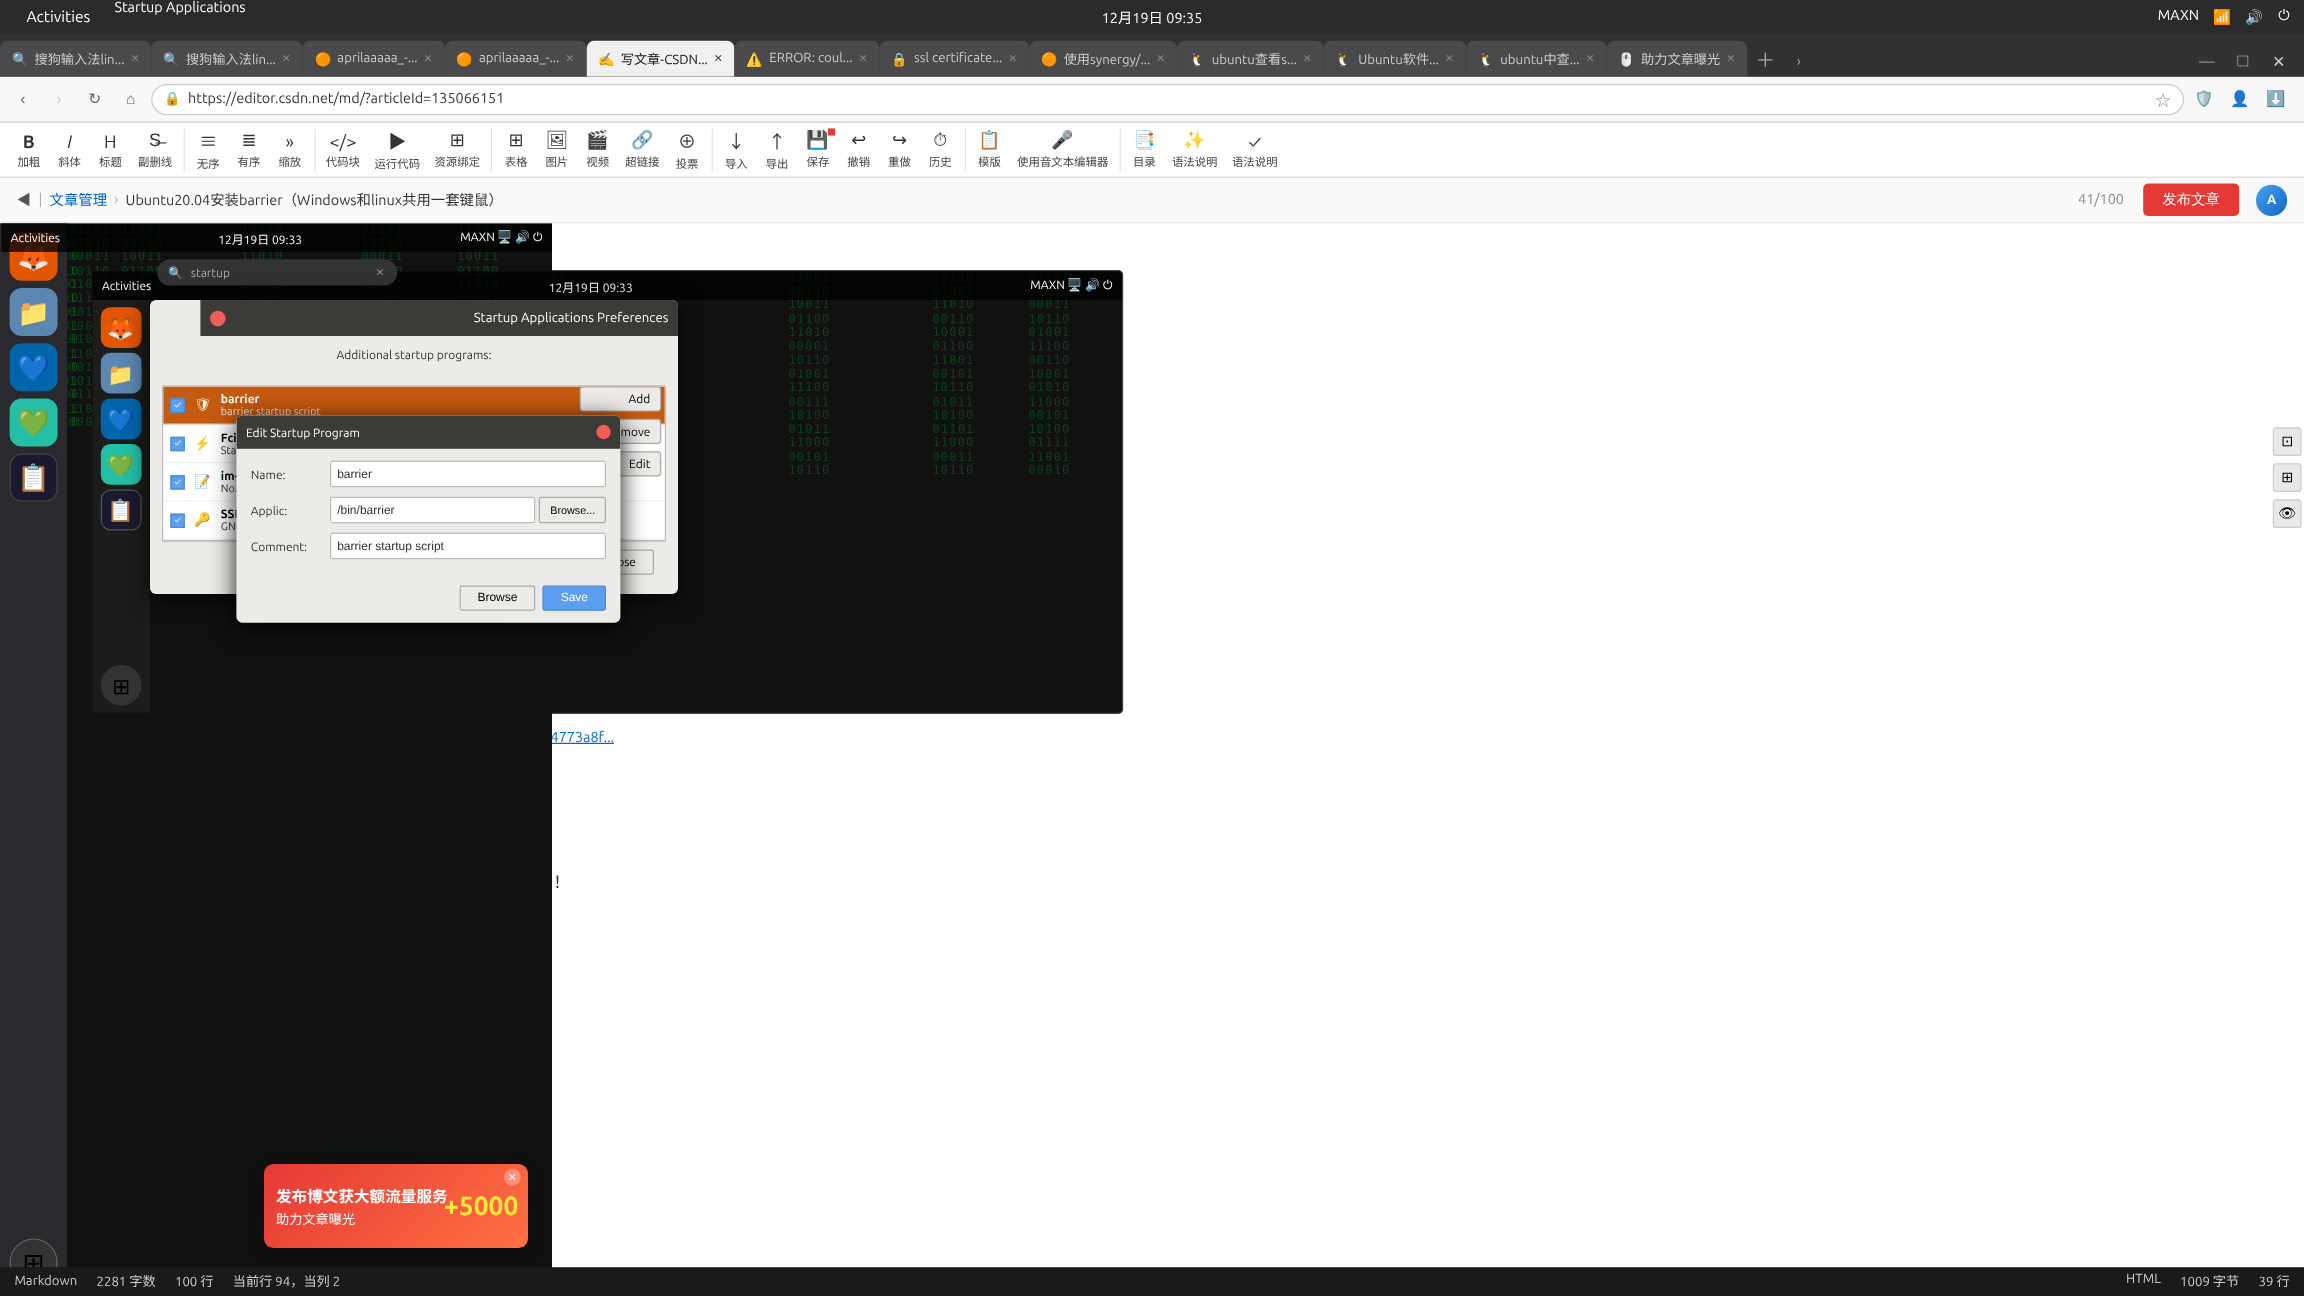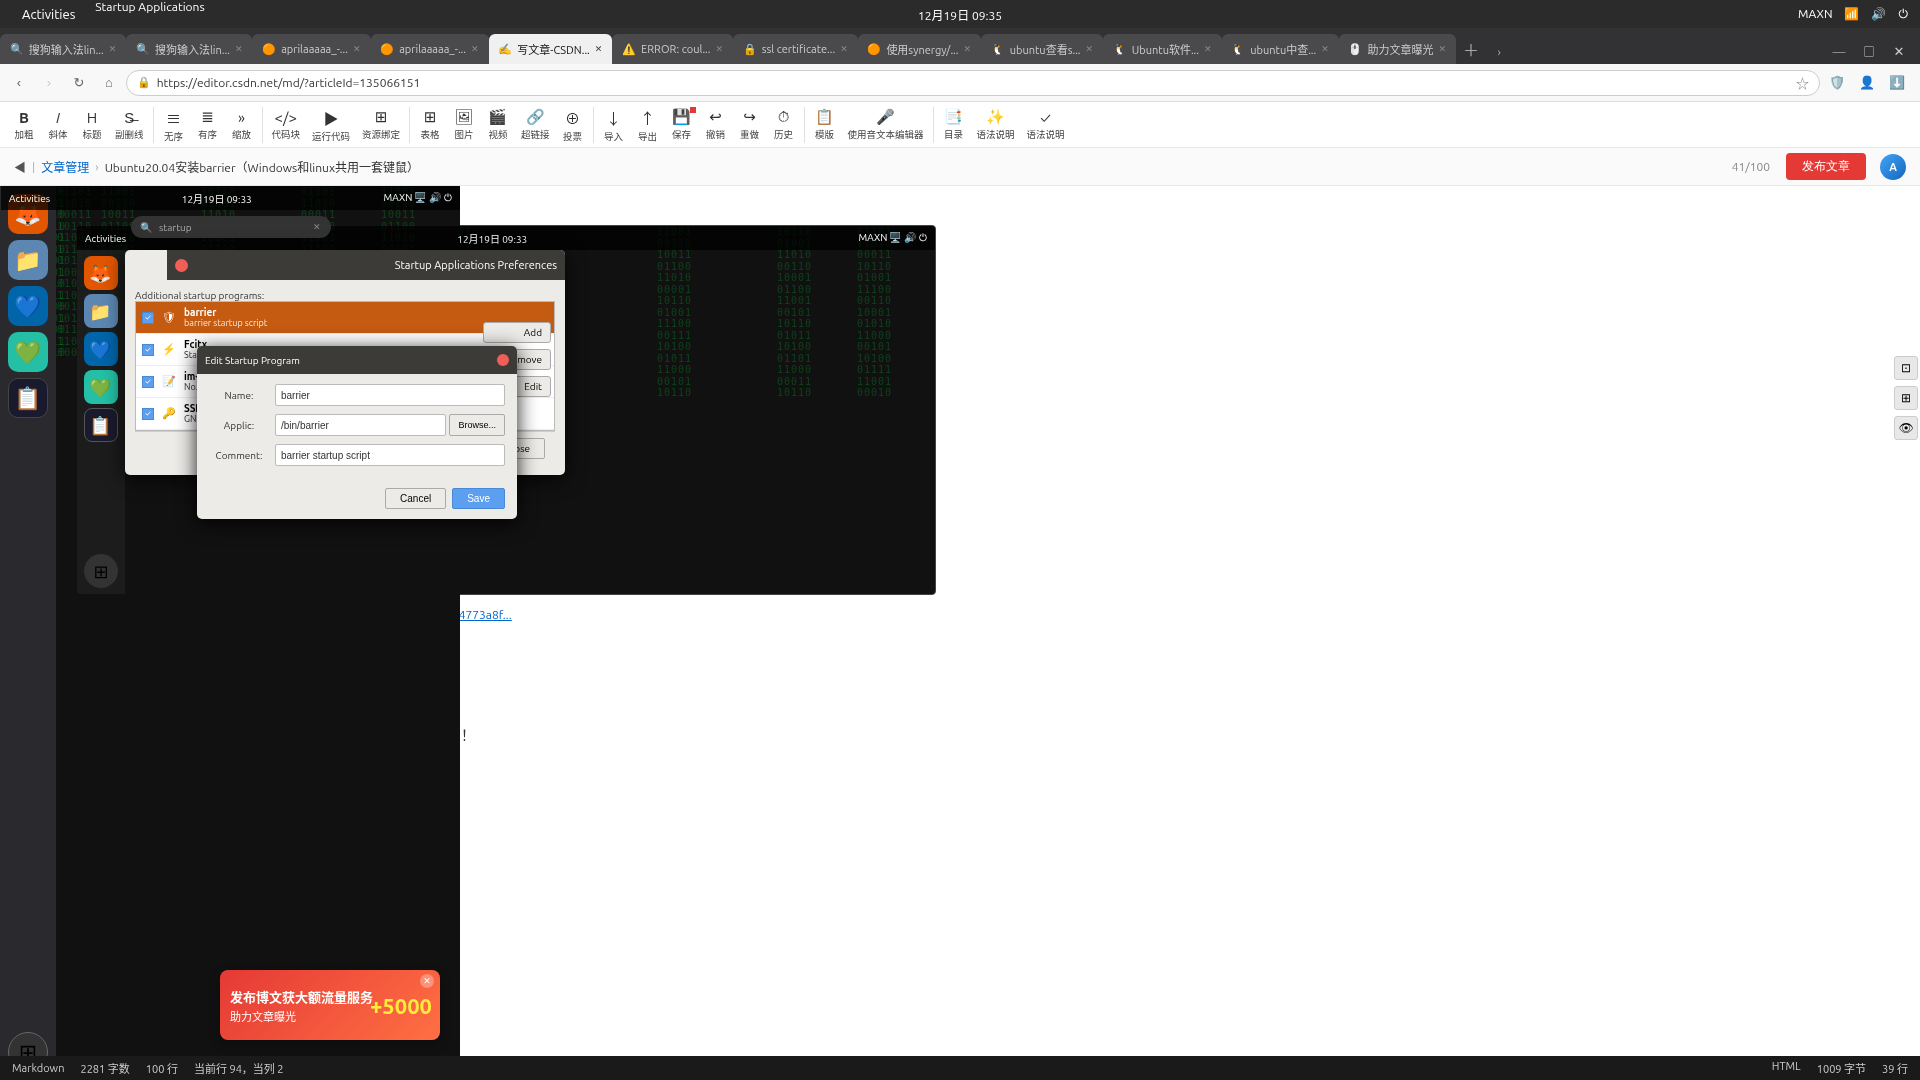--- a/index.html
+++ b/index.html
@@ -459,21 +459,22 @@
       cursor: pointer;
     }
 
     .s-prefs-body {
       padding: 10px;
     }
 
     .s-prefs-label {
       font-size: 10px;
       color: #333;
-      margin-bottom: 0;
+      margin-bottom: 20px;
+      text-align: center;
     }
 
     .s-prefs-list {
       background: #fff;
       border: 1px solid #bbb;
       height: 130px;
       overflow: hidden;
     }
 
     .s-list-item {
@@ -555,21 +556,21 @@
       display: flex;
       align-items: center;
       margin-bottom: 8px;
       gap: 6px;
     }
 
     .s-form-label {
       width: 60px;
       font-size: 10px;
       color: #333;
-      text-align: center;
+      text-align: left;
       flex-shrink: 0;
     }
 
     .s-form-input {
       flex: 1;
       height: 22px;
       border: 1px solid #bbb;
       background: #fff;
       border-radius: 2px;
       padding: 0 5px;
@@ -1057,21 +1058,21 @@
                 <input class="s-form-input" type="text" value="/bin/barrier" style="flex: 1 1 0%;">
                 <button class="s-browse-btn">Browse...</button>
               </div>
             </div>
             <div class="s-form-row">
               <div class="s-form-label">Comment:</div>
               <input class="s-form-input" type="text" value="barrier startup script" style="">
             </div>
           </div>
           <div class="s-edit-footer">
-            <button class="s-footer-btn">Cancel</button>
+            <button class="s-footer-btn">Browse</button>
             <button class="s-footer-btn" style="background:#5c9ef0;border-color:#4a8ad4;color:#fff;">Save</button>
           </div>
         </div>
       </div>
 
       <div style="margin: 4px 0 8px 0; font-size:12px; color:#888;">
         <span style="color:#0066cc; text-decoration:underline; cursor:pointer;">[在这里插入图片描述](https://img-blog.csdnimg.cn/direct/facbf8afa04d4773a8f...</span>
       </div>
 
       <div style="font-size:14px; margin-bottom:6px;">2、</div>

